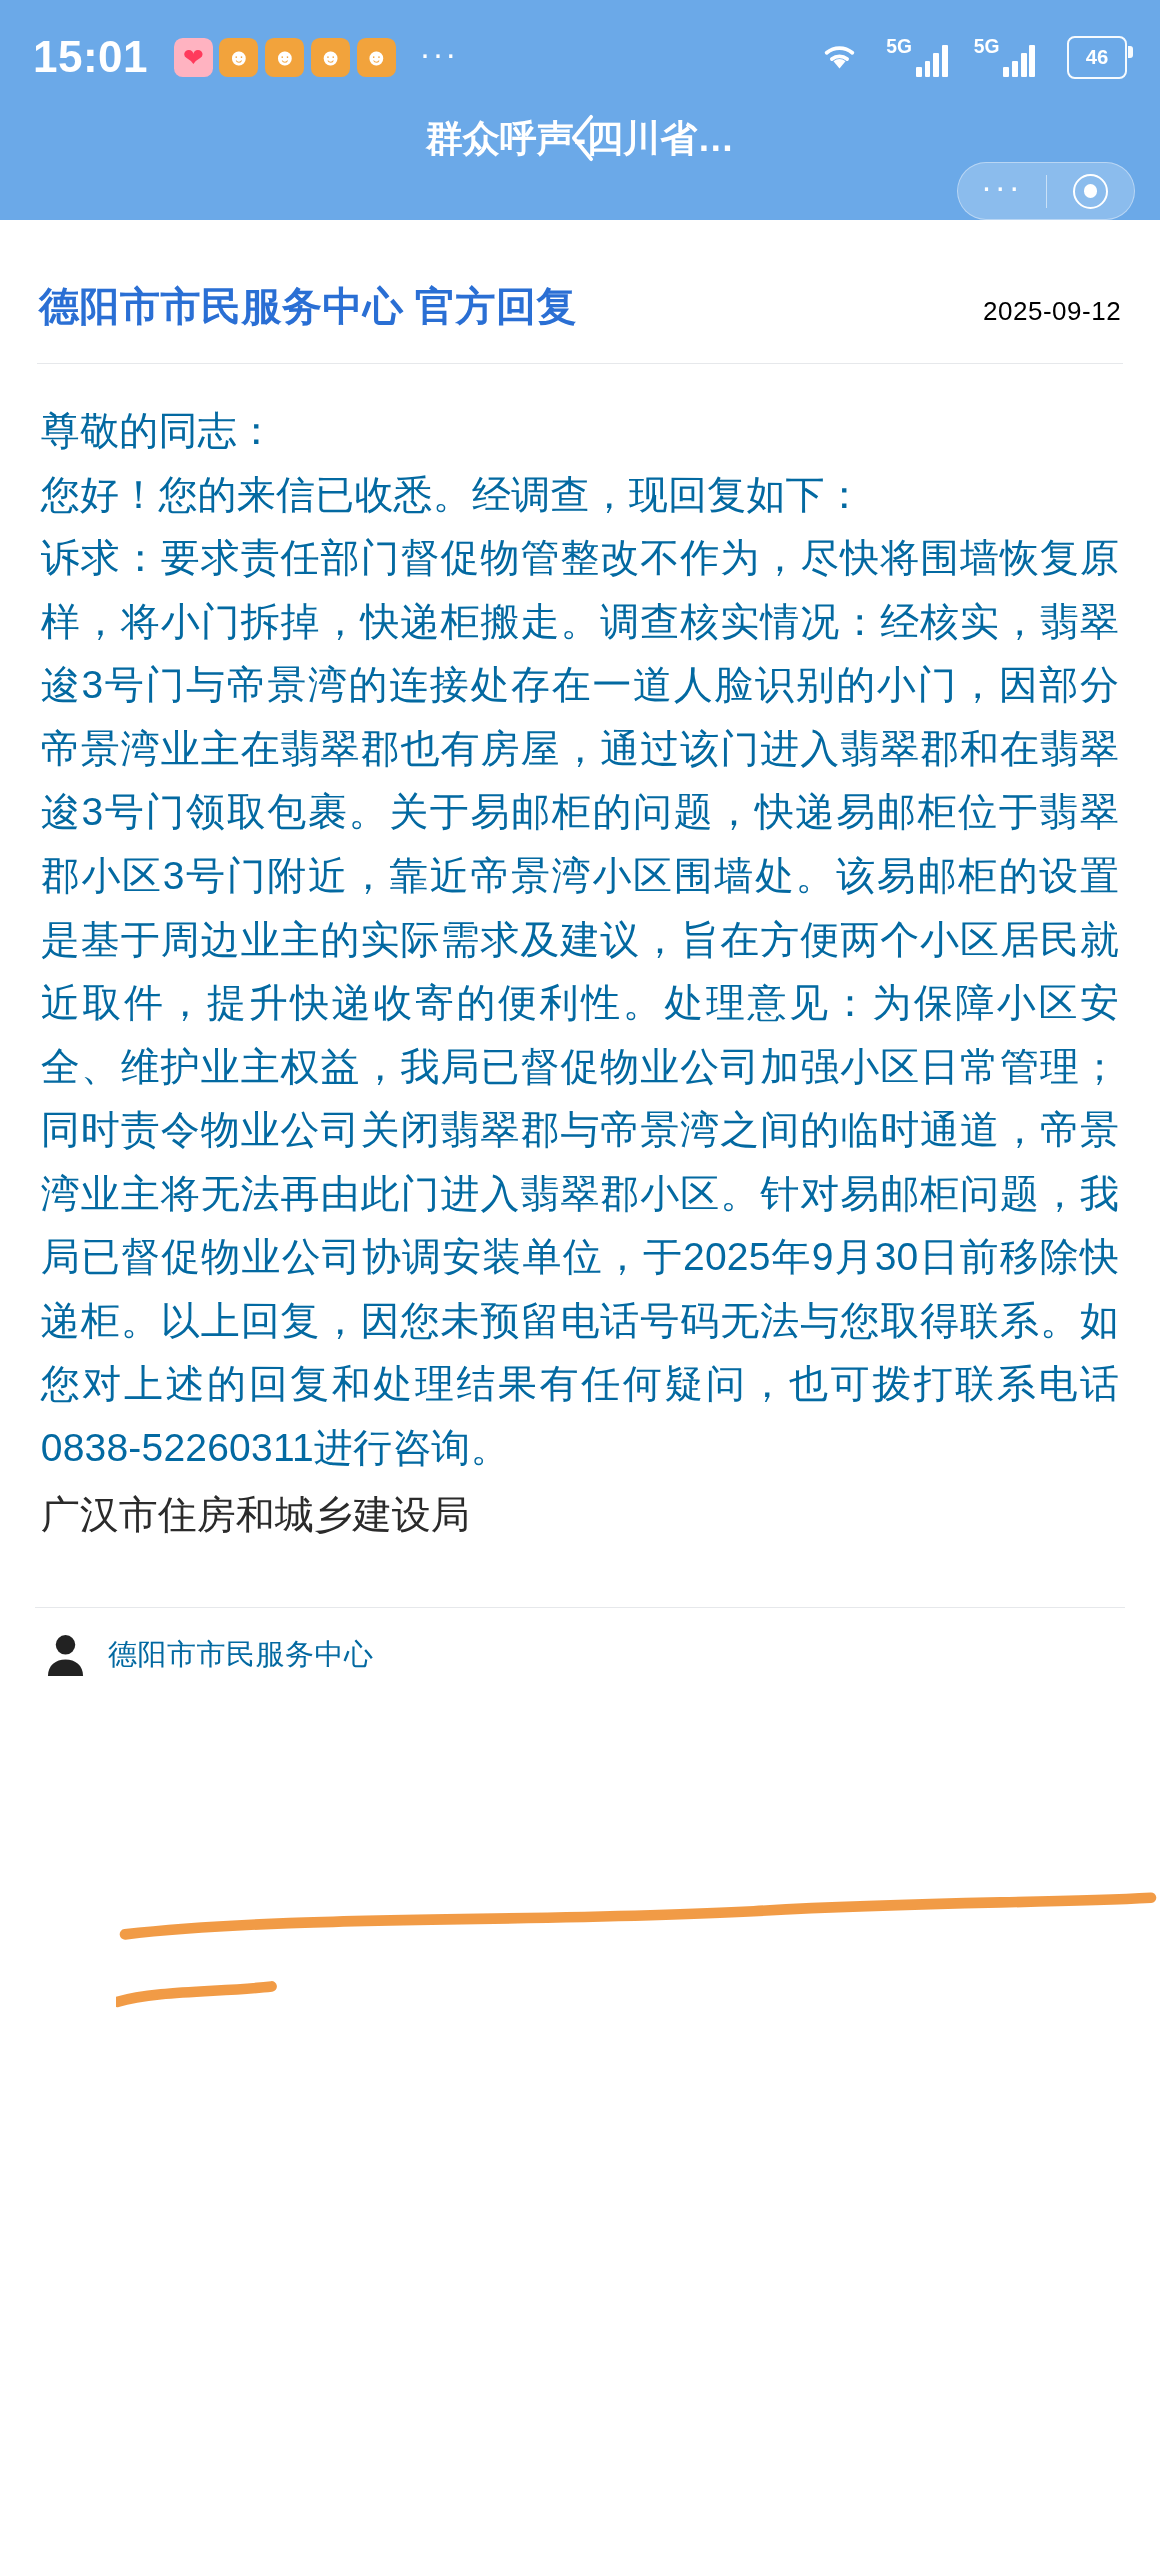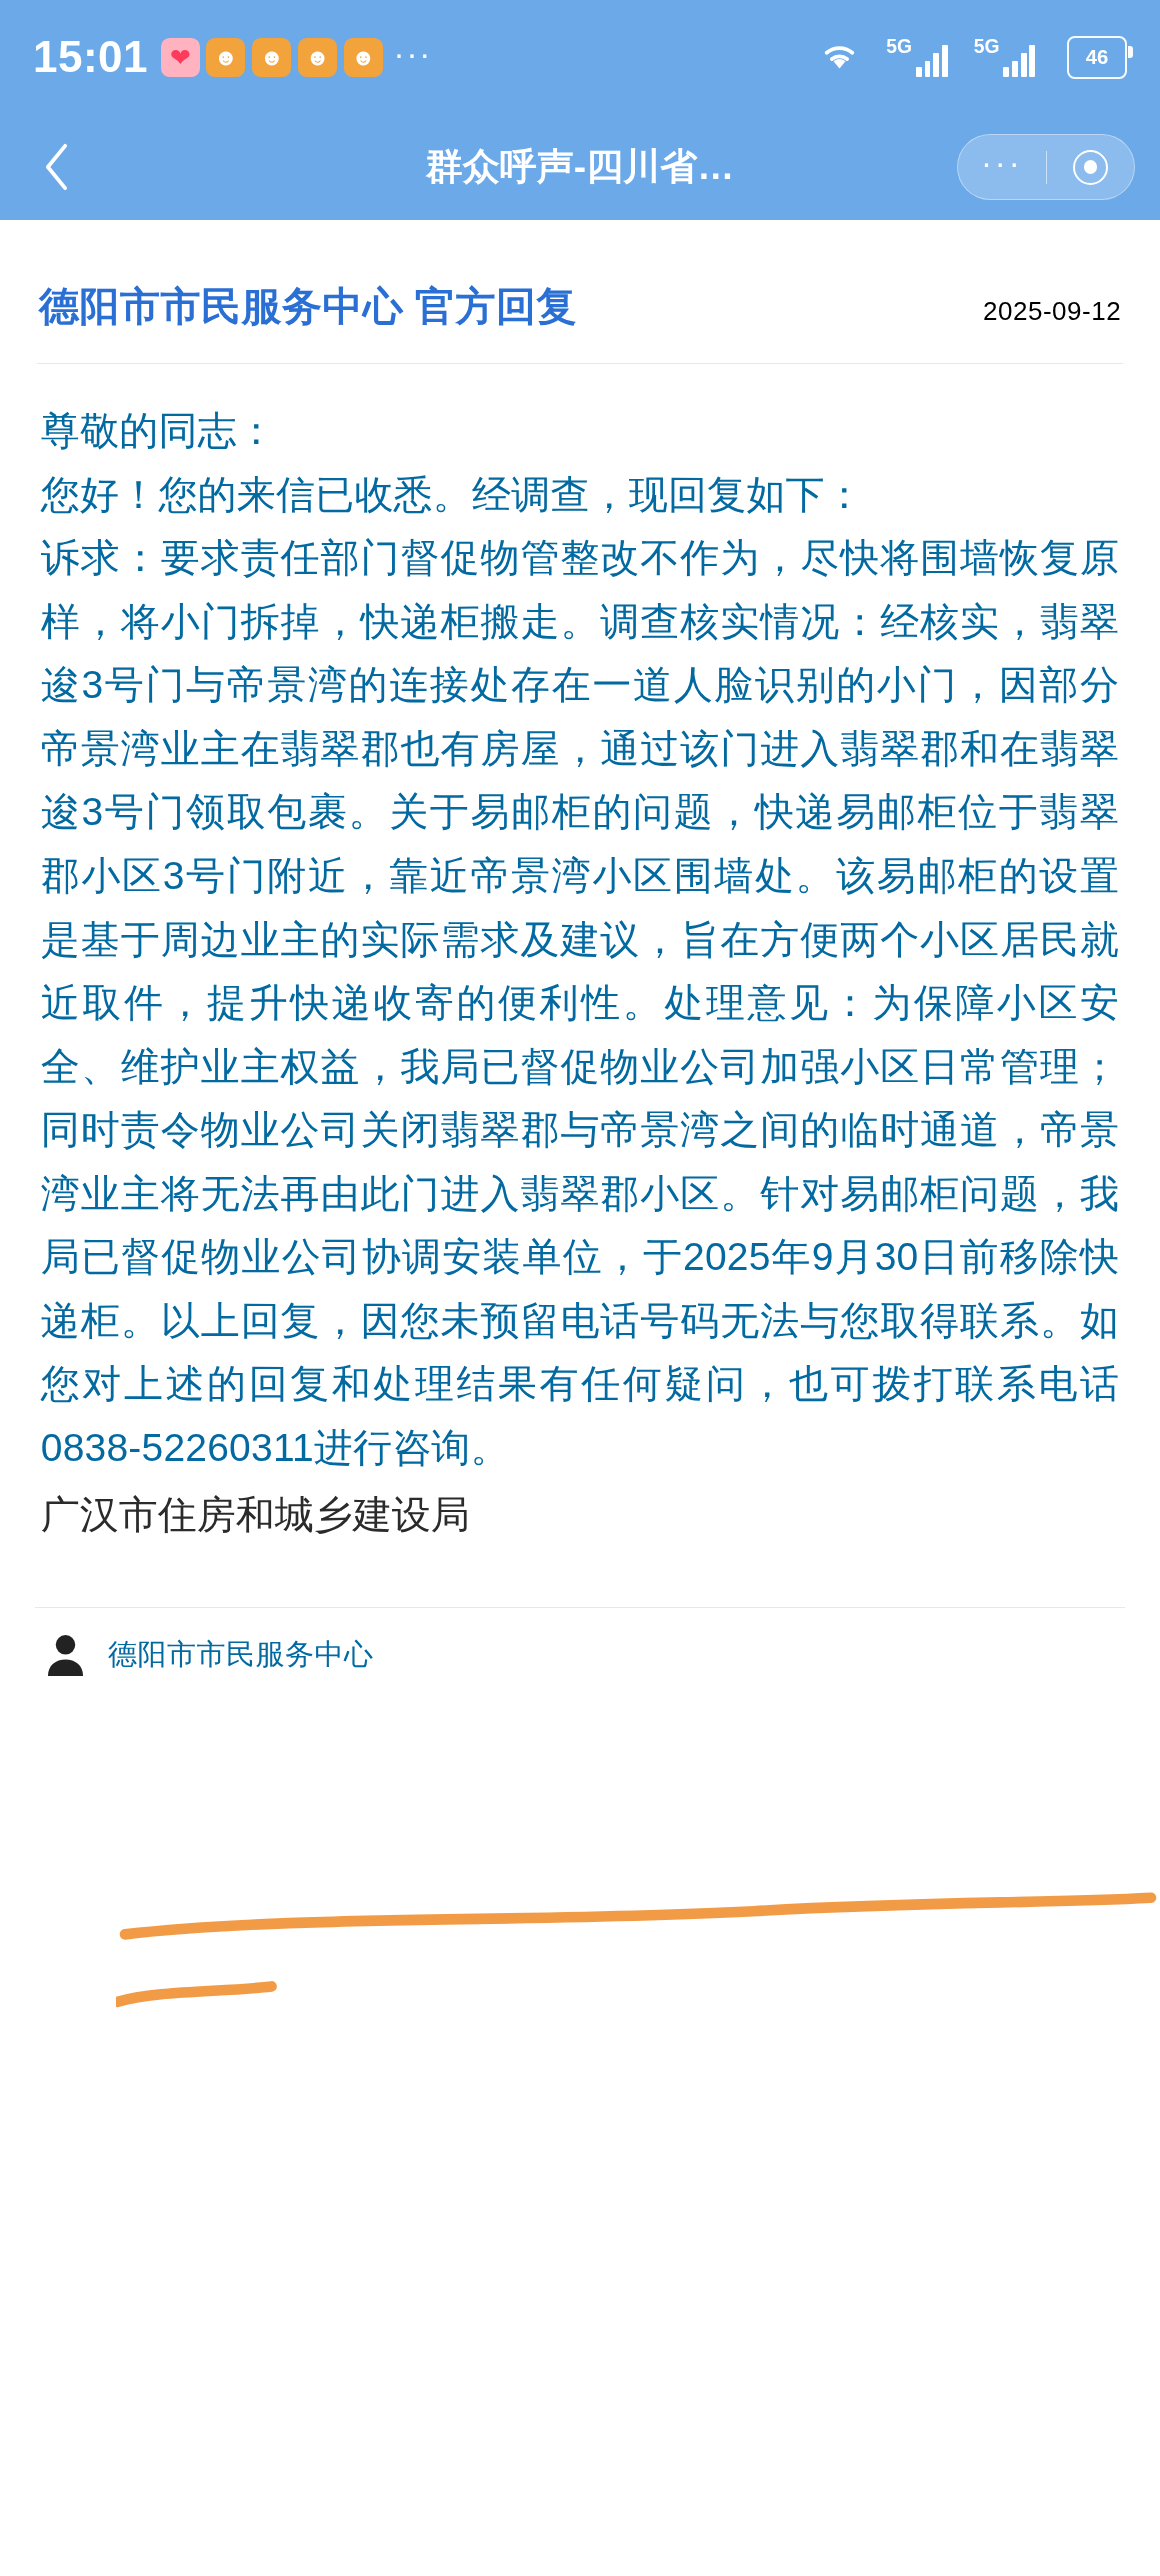--- a/index.html
+++ b/index.html
@@ -22,21 +22,21 @@
     height: 114px;
     background: #6ba9e8;
     display: flex;
     align-items: center;
     padding: 0 33px;
     color: #ffffff;
   }
   .sb-left {
     display: flex;
     align-items: center;
-    gap: 1px;
+    gap: 14px;
   }
   .sb-time {
     font-size: 44px;
     font-weight: 700;
     letter-spacing: 0.5px;
     color: #ffffff;
     line-height: 1;
   }
   .sb-badges { display: flex; align-items: center; gap: 6.8px; margin-left: 11.6px; }
   .badge {
@@ -83,20 +83,21 @@
   .battery span { font-size: 20.3px; font-weight: 700; color: #ffffff; line-height: 1; }
 
   
   .navbar {
     position: relative;
     height: 106px;
     background: #6ba9e8;
     display: flex;
     align-items: center;
     padding: 0 25px 0 29px;
+    flex-direction: column;
   }
   .nav-back {
     width: 54px; height: 54px;
     display: flex; align-items: center; justify-content: center;
     color: #ffffff;
   }
   .nav-title {
     position: absolute;
     left: 0; right: 0;
     text-align: center;

